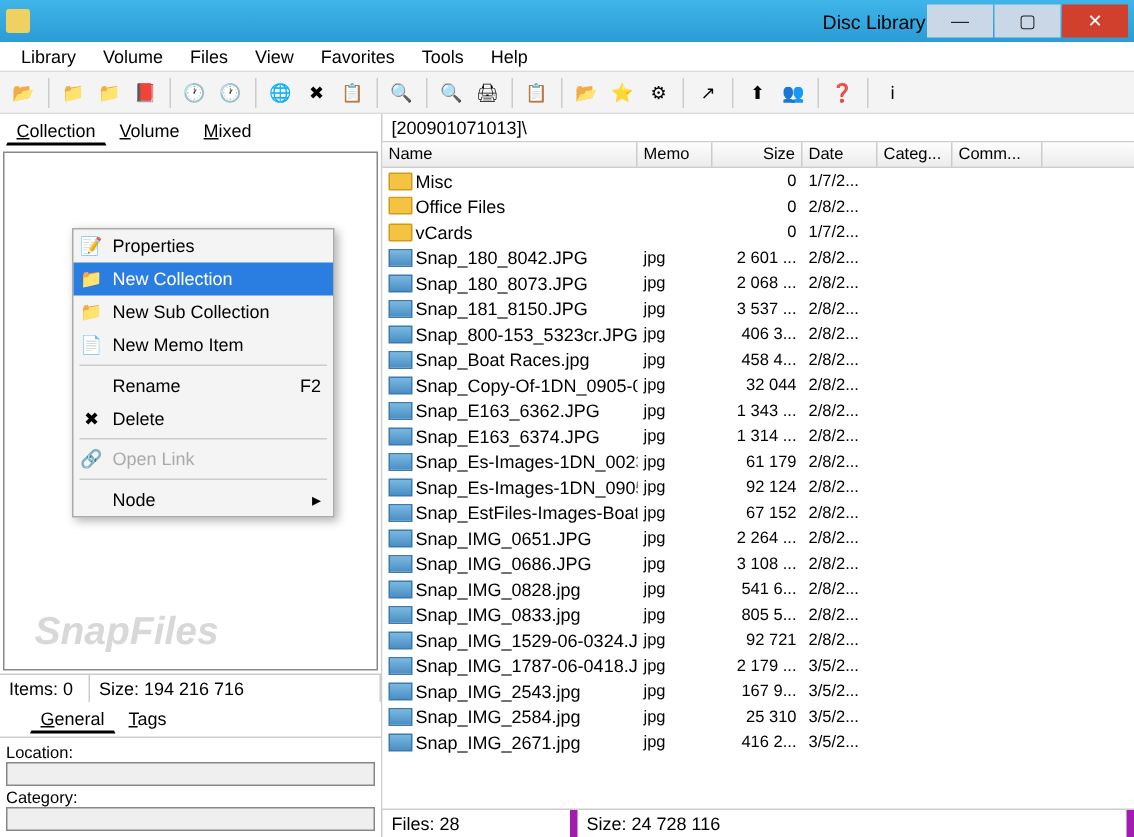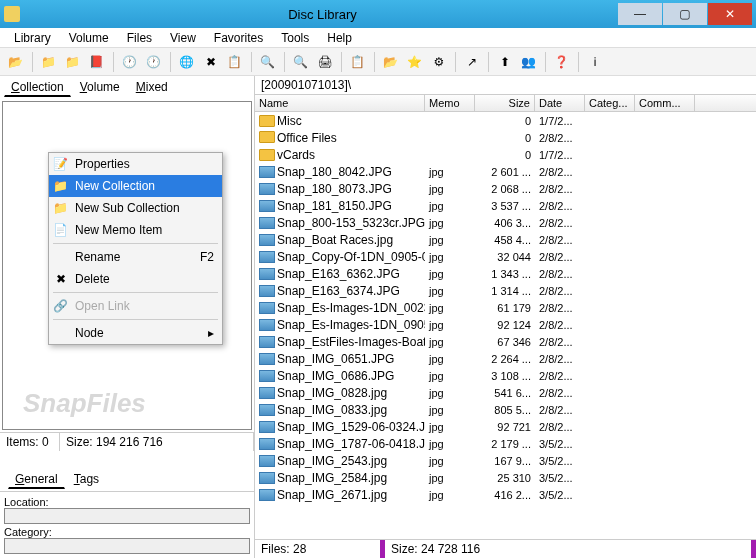--- a/index.html
+++ b/index.html
@@ -1,37 +1,37 @@
 <!DOCTYPE html>
 <html><head>
 <meta charset="utf-8">
 <style>
 * { box-sizing: border-box; margin: 0; padding: 0; font-family: "Segoe UI", Tahoma, sans-serif; font-size: 12px; }
 body { background: #fff; width: 756px; height: 558px; overflow: hidden; }
 .titlebar { height: 28px; background: linear-gradient(#3fb5e8,#2b9cd6); display:flex; align-items:center; padding:0 4px; color:#222; }
 .titlebar .icon { width:16px; height:16px; background:#f0d060; border-radius:2px; margin-right:8px; }
-.titlebar .title { flex:1; text-align:center; color:#000; font-size:13px; }
+.titlebar .title { flex:1; text-align:right; color:#000; font-size:13px; }
 .titlebar .winbtn { width:44px; height:22px; display:flex; align-items:center; justify-content:center; margin-left:1px; }
 .winbtn.min, .winbtn.max { background:#c9d7e6; }
 .winbtn.close { background:#d0402d; color:#fff; }
 .menubar { height:20px; background:#fff; display:flex; gap:2px; padding:2px 6px; border-bottom:1px solid #ddd; }
 .menuitem { padding:1px 8px; cursor:default; }
 .toolbar { height:28px; background:#f4f4f4; display:flex; align-items:center; gap:4px; padding:2px 6px; border-bottom:1px solid #ddd; }
 .tbtn { width:20px; height:20px; display:flex; align-items:center; justify-content:center; }
 .tsep { width:1px; height:20px; background:#ccc; margin:0 2px; }
 .mainarea { display:flex; height:calc(558px - 28px - 20px - 28px); }
 .leftpanel { width:255px; border-right:1px solid #ccc; display:flex; flex-direction:column; }
 .tabs { display:flex; gap:2px; padding:2px 4px; }
 .tab { padding:1px 6px; border:1px solid transparent; cursor:default; }
 .tab.active { border-bottom:2px solid #000; }
 .treearea { flex:1; border:1px solid #888; margin:2px; position:relative; background:#fff; }
 .watermark { position:absolute; bottom:10px; left:20px; color:#d8d8d8; font-size:26px; font-weight:bold; font-style:italic; pointer-events:none; }
 .statusbar { display:flex; border-top:1px solid #ccc; }
 .statuscell { padding:2px 6px; border-right:1px solid #ccc; }
-.tabs2 { display:flex; padding:2px 8px;margin-top:17px; }
+.tabs2 { display:flex; padding:2px 20px; }
 .forms { border-top:1px solid #ccc; padding:2px 4px; flex-shrink:0; }
 .formrow { margin:2px 0; }
 .formrow label { display:block; font-size:11px; }
 .formrow input { width:100%; border:1px solid #888; background:#efefef; height:16px; padding:0 2px; }
 .rightpanel { flex:1; display:flex; flex-direction:column; }
 .pathbar { padding:2px 6px; border-bottom:1px solid #ccc; }
 .listheader { display:flex; background:linear-gradient(#fdfdfd,#ececec); border-bottom:1px solid #ccc; }
 .listheader .col { padding:2px 4px; border-right:1px solid #ccc; font-size:11px; overflow:hidden; white-space:nowrap; }
 .col-name{width:170px;flex-shrink:0;} .col-type{width:50px;flex-shrink:0;} .col-size{width:60px;flex-shrink:0;text-align:right;} .col-date{width:50px;flex-shrink:0;} .col-cat{width:50px;flex-shrink:0;} .col-com{width:60px;flex-shrink:0;}
 .listbody { flex:1; overflow-y:auto; background:#fff; }
@@ -289,21 +289,21 @@
           <div class="cell col-date">2/8/2...</div>
           <div class="cell col-cat"></div>
           <div class="cell col-com"></div>
         </div>
         <div class="row">
           <div class="cell col-name" style="display:flex;align-items:center">
             <span class="fileicon jpg"></span>
             <span>Snap_EstFiles-Images-Boat R...</span>
           </div>
           <div class="cell col-type">jpg</div>
-          <div class="cell col-size">67 346</div>
+          <div class="cell col-size">67 152</div>
           <div class="cell col-date">2/8/2...</div>
           <div class="cell col-cat"></div>
           <div class="cell col-com"></div>
         </div>
         <div class="row">
           <div class="cell col-name" style="display:flex;align-items:center">
             <span class="fileicon jpg"></span>
             <span>Snap_IMG_0651.JPG</span>
           </div>
           <div class="cell col-type">jpg</div>

